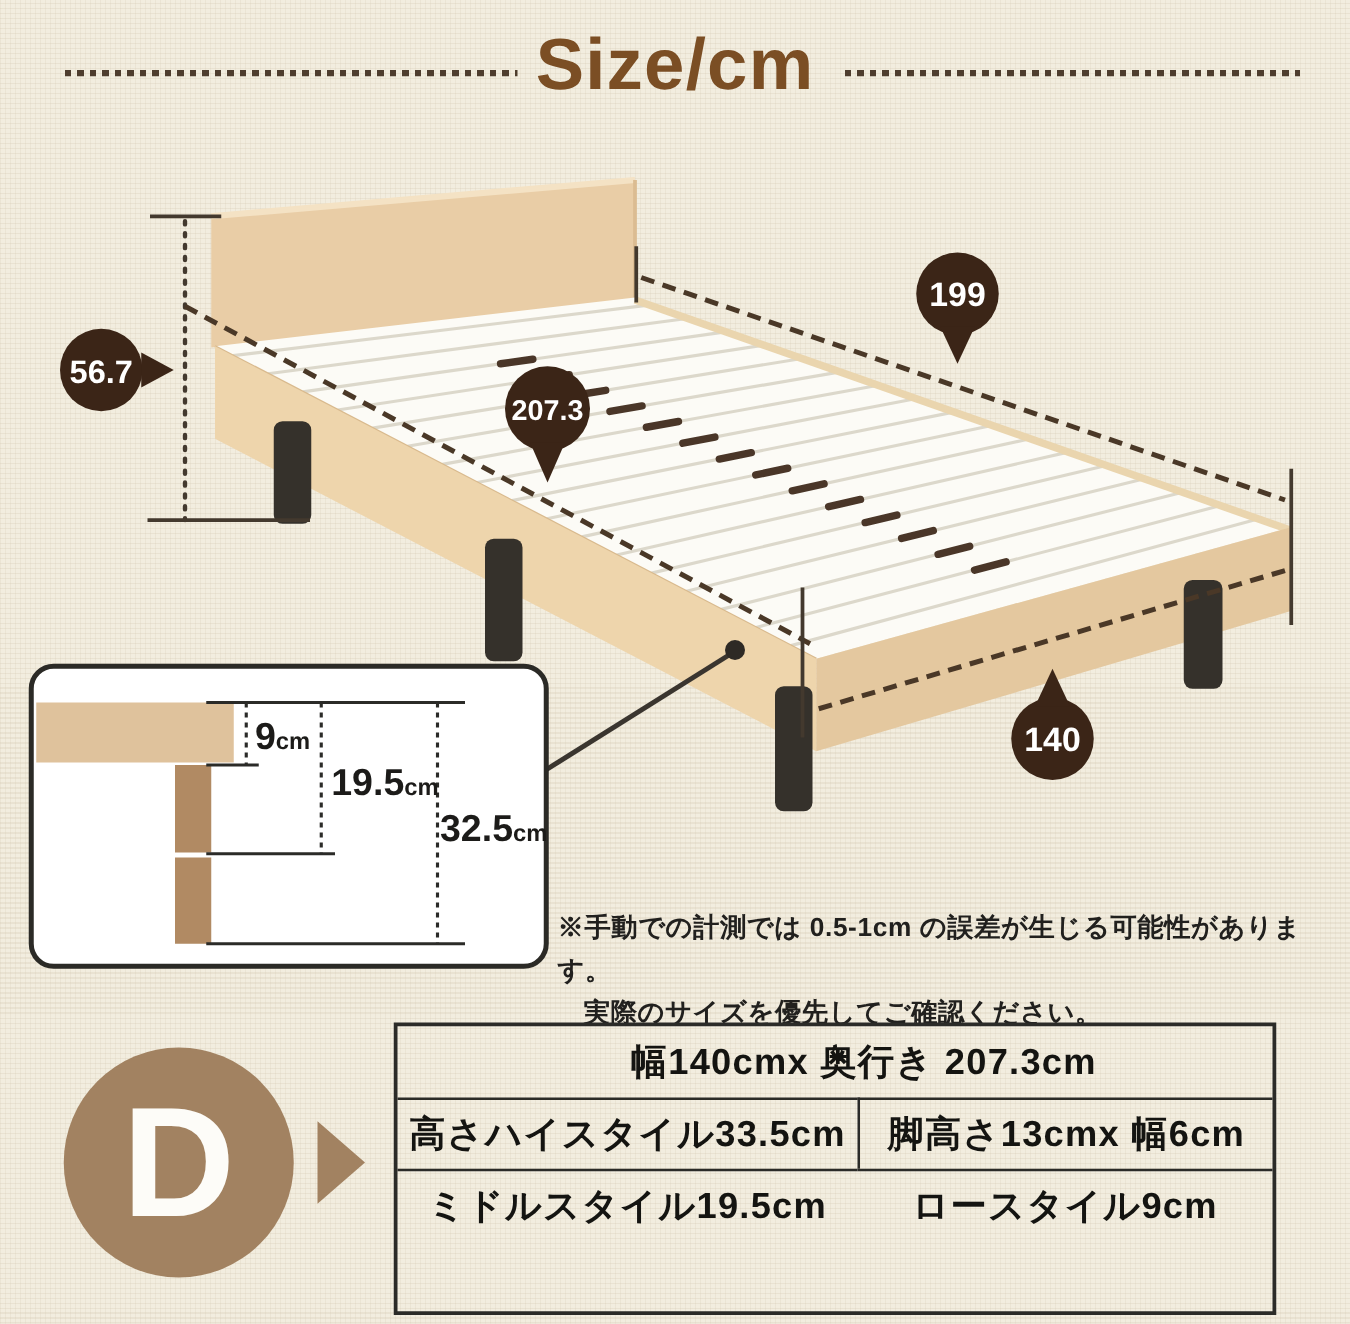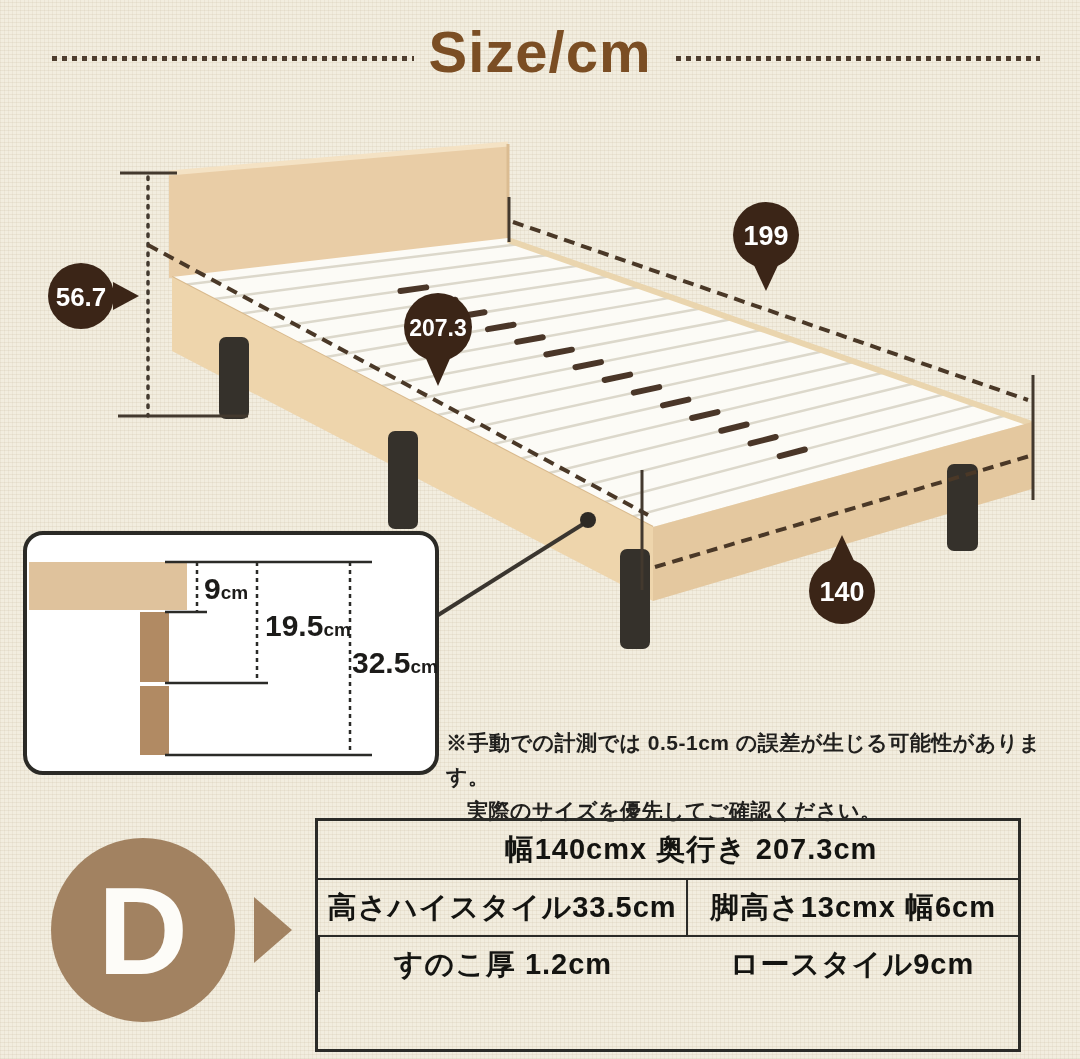--- a/index.html
+++ b/index.html
@@ -166,21 +166,21 @@
 
   <div class="note">
     <div class="l1">※手動での計測では 0.5-1cm の誤差が生じる可能性があります。</div>
     <div class="l2">実際のサイズを優先してご確認ください。</div>
   </div>
 
   <div class="spec-table">
     <div class="cell span2">幅140cmx 奥行き 207.3cm</div>
     <div class="cell bt">高さハイスタイル33.5cm</div>
     <div class="cell bt bl">脚高さ13cmx  幅6cm</div>
-    <div class="cell bt bl">すのこ厚 1.2cm</div>
+    <div class="cell bt">ミドルスタイル19.5cm</div>
     <div class="cell bt">ロースタイル9cm</div>
   </div>
 
   <div class="d-circle">D</div>
   <div class="d-arrow"></div>
 
 
 </div>
 
 </body></html>

